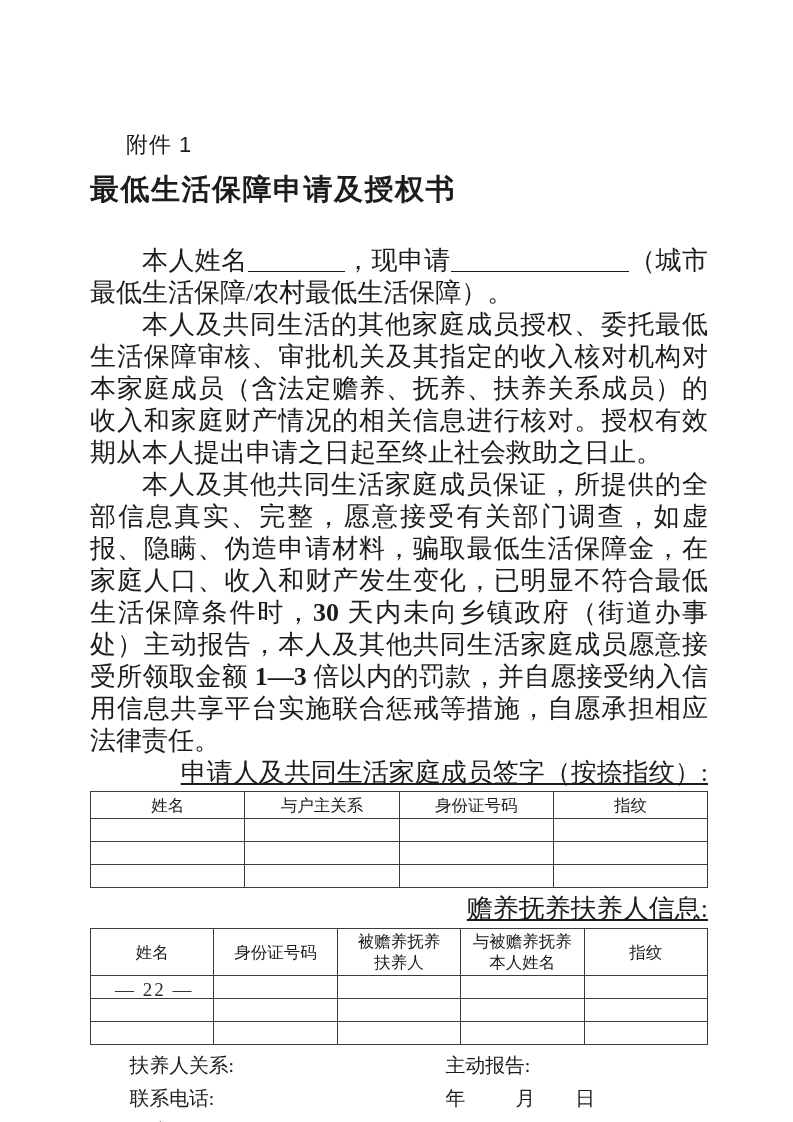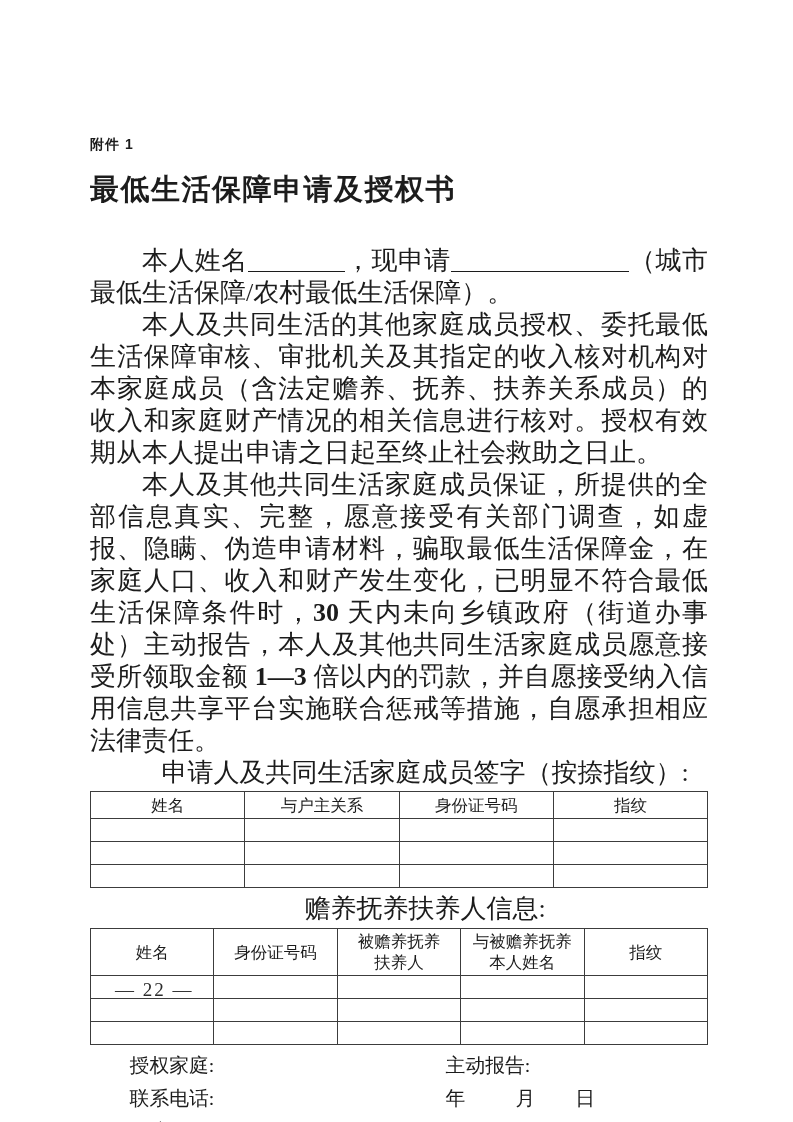--- a/index.html
+++ b/index.html
@@ -8,38 +8,39 @@
     width:793px; height:1122px;
     background:#ffffff;
     box-sizing:border-box;
     padding:132px 85px 0 90px;
     font-family:"Liberation Serif","DejaVu Serif",serif;
     color:#1c1c1c;
     overflow:hidden;
   }
   .attachment {
     font-family:"Liberation Sans","DejaVu Sans",sans-serif;
-    font-size:14px; line-height:25px; font-weight:700;
+    font-size:22px; line-height:25px; font-weight:400;
     letter-spacing:1px;
+    margin-left:36px;
   }
   .doc-title {
     margin:12px 0 36px 0;
     text-align:left;
     font-size:29px; font-weight:bold;
     letter-spacing:1.5px;
     line-height:40px;
   }
   .para {
     width:618px;
     font-size:26px;
     line-height:32px;
     text-align:justify;
     text-indent:2em;
   }
-  .label-line { text-align:center; }
+  .label-line { text-align:right;text-decoration:underline; }
   .blank {
     display:inline-block;
     height:1em;
     border-bottom:1.6px solid #1c1c1c;
     vertical-align:-3px;
   }
   .blank-name { width:97px; }
   .blank-type { width:178px; }
   .num { font-weight:bold; }
 
@@ -169,21 +170,21 @@
           <td></td>
           <td></td>
           <td></td>
           <td></td>
       </tr>
     </tbody>
   </table>
 
   <div class="footer-block">
     <div class="footer-line">
-      <span class="fl-left">授权家庭:</span>
+      <span class="fl-left">扶养人关系:</span>
       <span>主动报告:</span>
     </div>
     <div class="footer-line">
       <span class="fl-left">联系电话:</span>
       <span class="date-group">
         <span>年</span>
         <span class="date-month">月</span>
         <span class="date-day">日</span>
       </span>
     </div>

